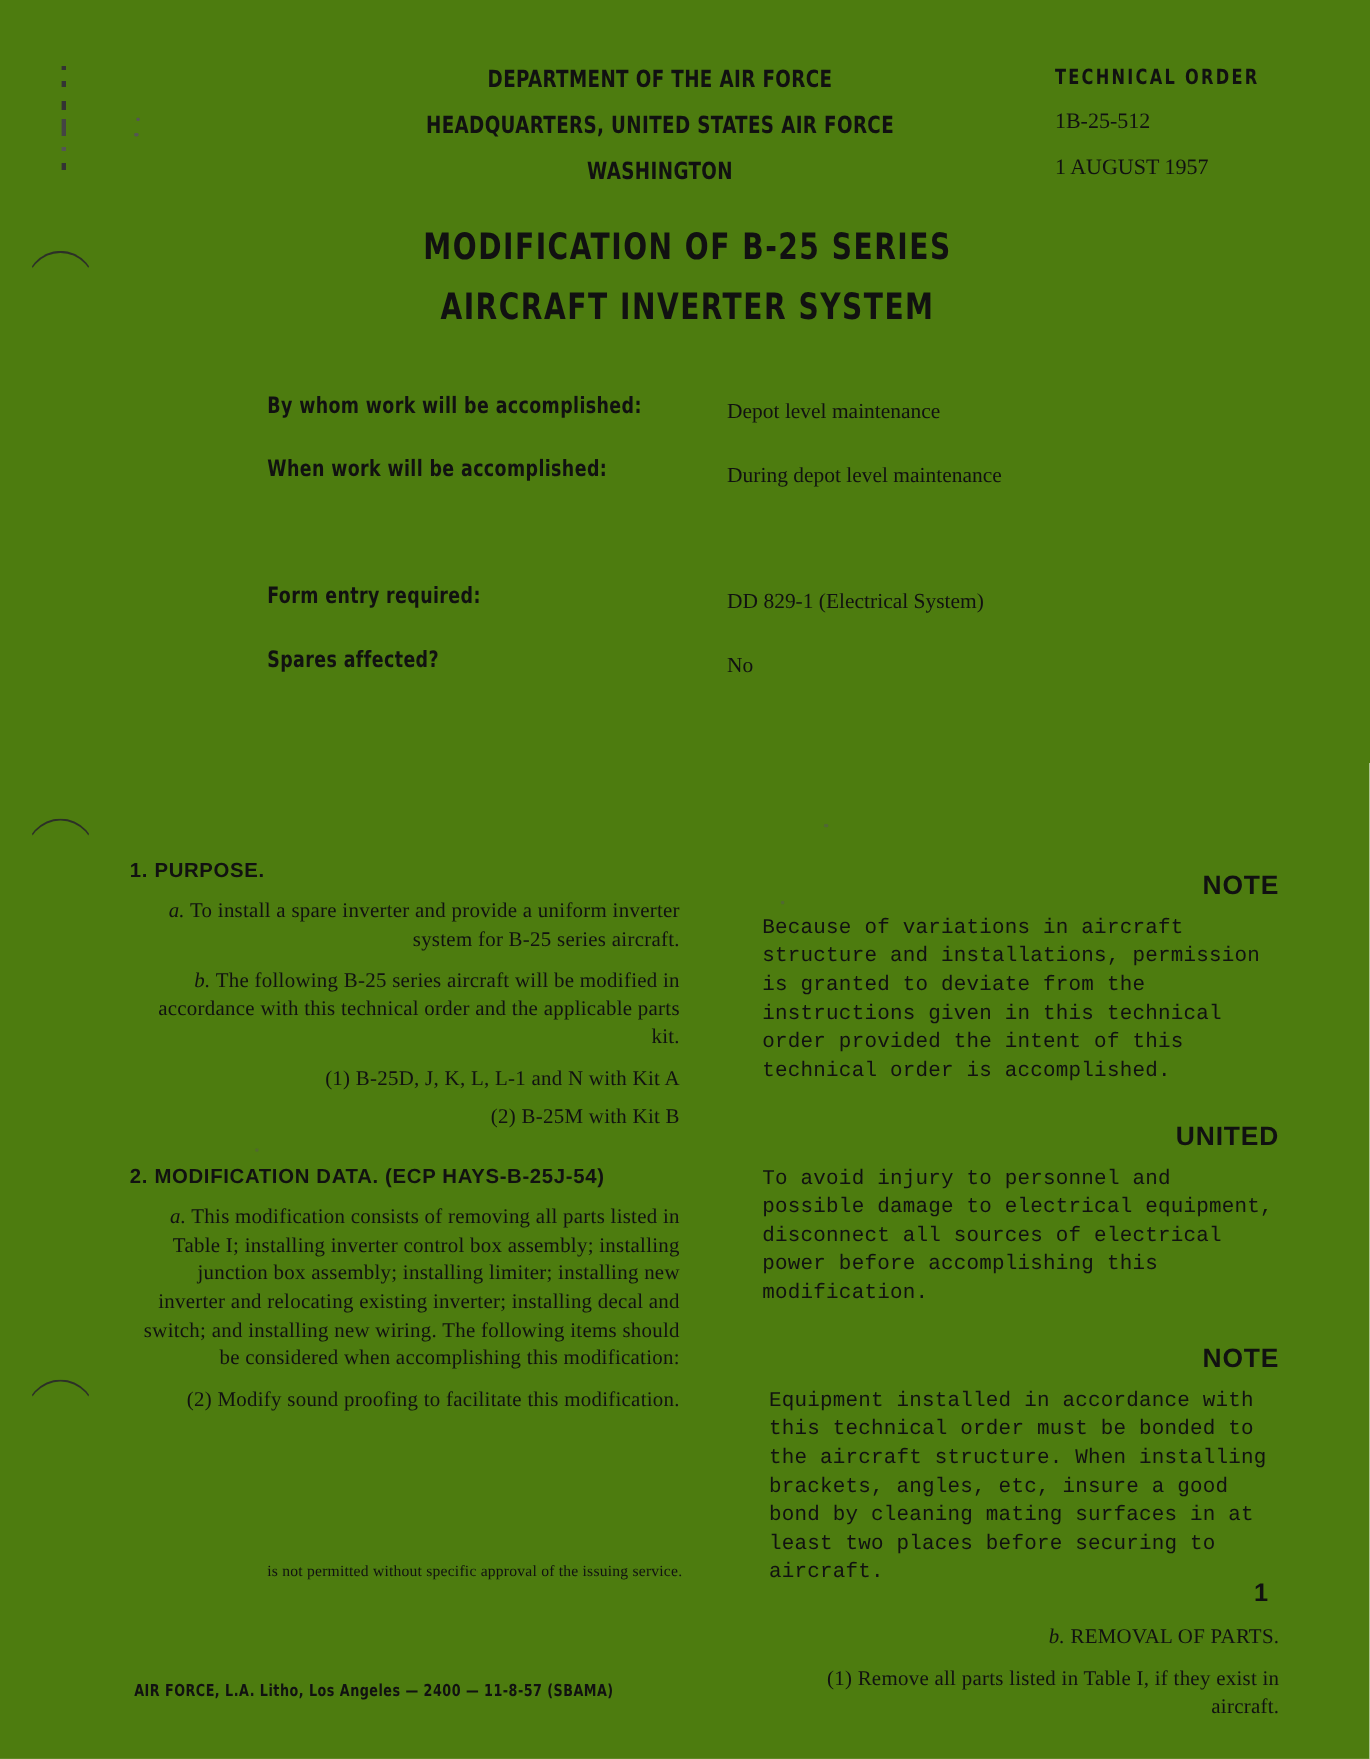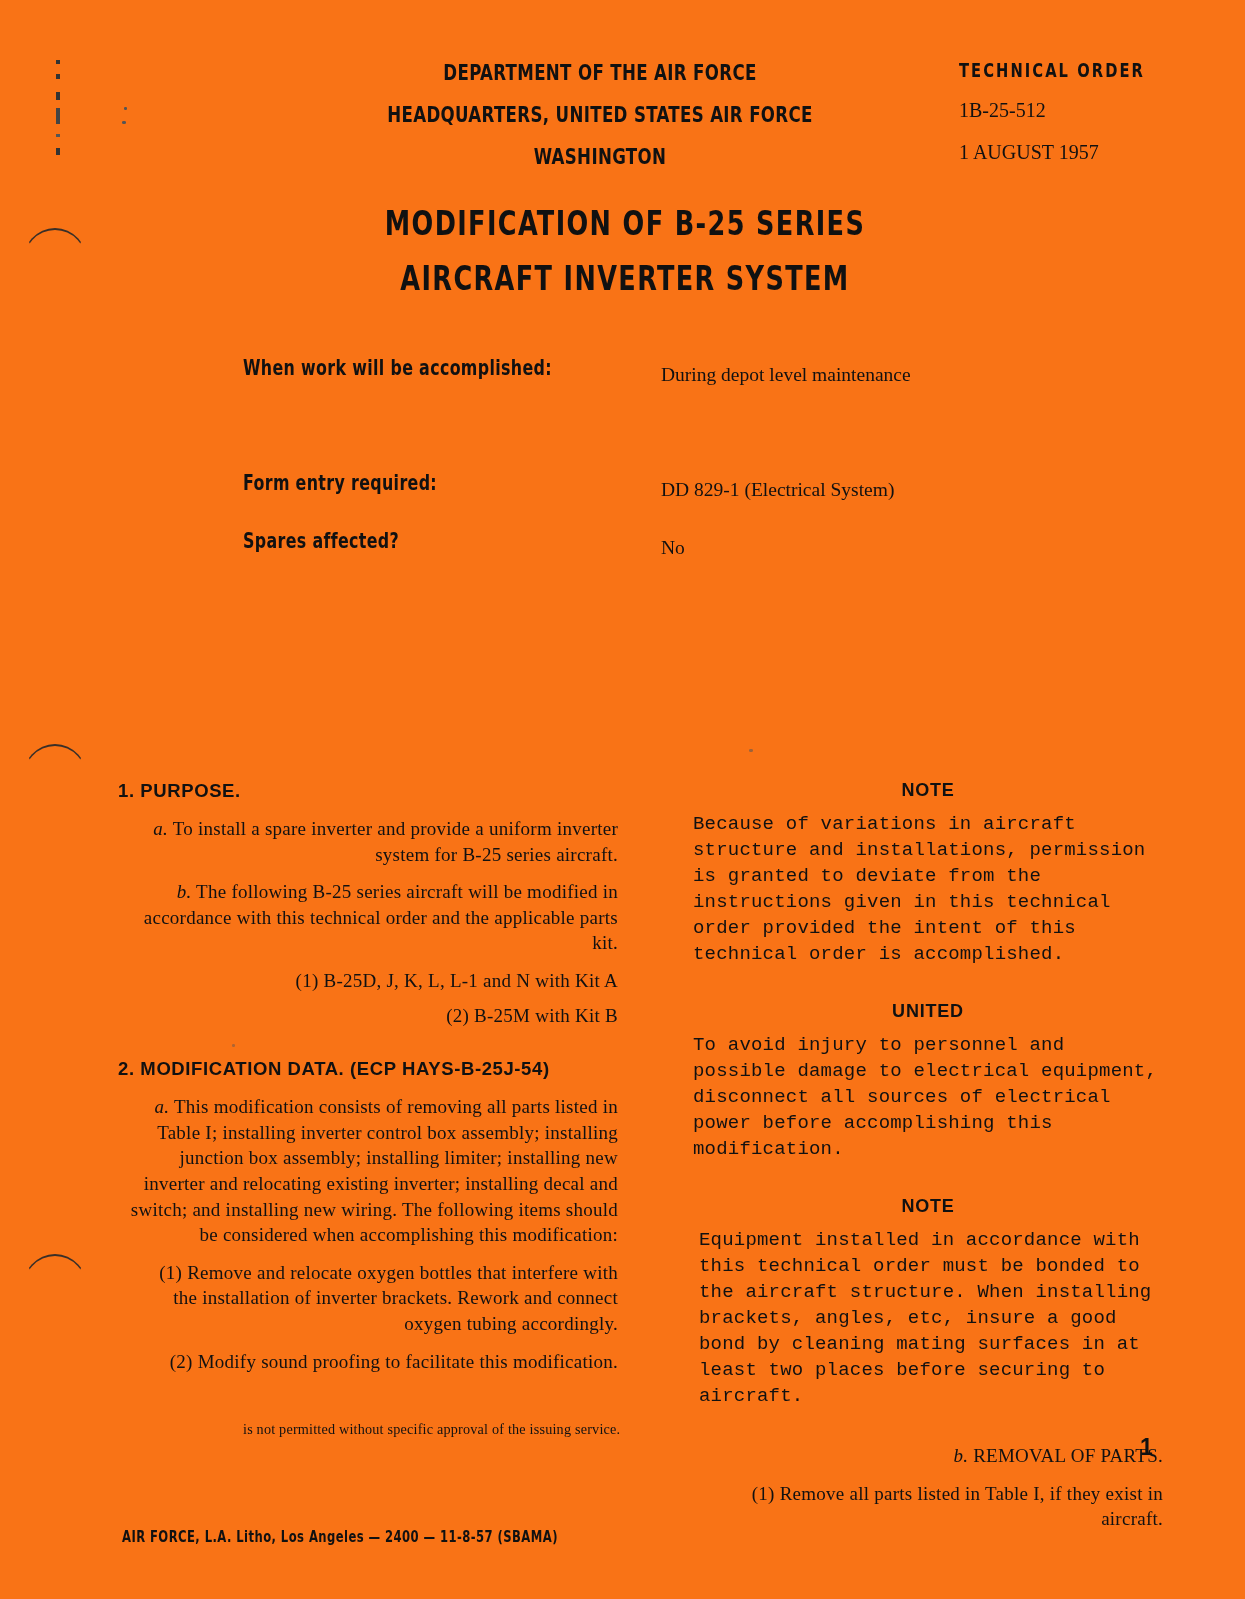--- a/index.html
+++ b/index.html
@@ -9,21 +9,21 @@
     background: #ffffff;
   }
   body {
     font-family: "Liberation Serif", serif;
     color: #111111;
   }
   .page {
     position: relative;
     width: 1245px;
     height: 1599px;
-    background: #f97316;
+    background: #4d7c0f;
     overflow: hidden;
   }
 
   
   .artifact-arc {
     position: absolute;
     width: 64px;
     height: 34px;
     border-top: 2.4px solid #2a2a2a;
     border-radius: 50% / 100% 100% 0 0;
@@ -167,24 +167,24 @@
     text-align: right;
     letter-spacing: .25px;
   }
   p.body.ind2 { padding-left: 30px; text-indent: 0; margin-bottom: 9px; }
   p.body.hang { padding-left: 0; text-indent: 22px; }
   .it { font-style: italic; }
 
   .callout-title {
     font-family: "Liberation Sans", sans-serif;
     font-weight: bold;
-    font-size: 18px;
+    font-size: 24px;
     letter-spacing: .8px;
-    text-align: center;
-    margin: 0 0 10px 0;
+    text-align: right;
+    margin: 12px 0 10px 0;
   }
   .callout-body {
     font-family: Liberation Mono, monospace;
     font-size: 19px;
     line-height: 26px;
     margin: 0;
     letter-spacing: .2px;
   }
   .callout { margin-bottom: 34px; }
   .callout.indent .callout-body { padding-left: 6px; }
@@ -243,20 +243,24 @@
     <div class="to-num">1B-25-512</div>
     <div class="to-date">1 AUGUST 1957</div>
   </div>
 
   <div class="doc-title">
     <div class="t-line gothic">MODIFICATION OF B-25 SERIES</div>
     <div class="t-line gothic">AIRCRAFT INVERTER SYSTEM</div>
   </div>
 
   <div class="meta">
+    <div class="meta-row">
+      <div class="meta-q gothic gothic-l">By whom work will be accomplished:</div>
+      <div class="meta-a">Depot level maintenance</div>
+    </div>
     <div class="meta-row gap">
       <div class="meta-q gothic gothic-l">When work will be accomplished:</div>
       <div class="meta-a">During depot level maintenance</div>
     </div>
     <div class="meta-row">
       <div class="meta-q gothic gothic-l">Form entry required:</div>
       <div class="meta-a">DD 829-1 (Electrical System)</div>
     </div>
     <div class="meta-row">
       <div class="meta-q gothic gothic-l">Spares affected?</div>
@@ -271,21 +275,20 @@
 
     <p class="body hang"><span class="it">b.</span> <span>The following B-25 series aircraft will be modified in accordance with this technical order and the applicable parts kit.</span></p>
 
     <p class="body ind2">(1)  B-25D, J, K, L, L-1 and N with Kit A</p>
     <p class="body ind2">(2)  B-25M with Kit B</p>
 
     <p class="sec-head second">2. MODIFICATION DATA.  (ECP HAYS-B-25J-54)</p>
 
     <p class="body hang"><span class="it">a.</span> <span>This modification consists of removing all parts listed in Table I; installing inverter control box assembly; installing junction box assembly; installing limiter; installing new inverter and relocating existing inverter; installing decal and switch; and installing new wiring. The following items should be considered when accomplishing this modification:</span></p>
 
-    <p class="body hang">(1)  Remove and relocate oxygen bottles that interfere with the installation of inverter brackets. Rework and connect oxygen tubing accordingly.</p>
     <p class="body hang">(2)  Modify sound proofing to facilitate this modification.</p>
   </div>
 
   <div class="col col-right">
 
     <div class="callout">
       <p class="callout-title">NOTE</p>
       <p class="callout-body">Because of variations in aircraft structure and installations, permission is granted to deviate from the instructions given in this technical order provided the intent of this technical order is accomplished.</p>
     </div>
 

